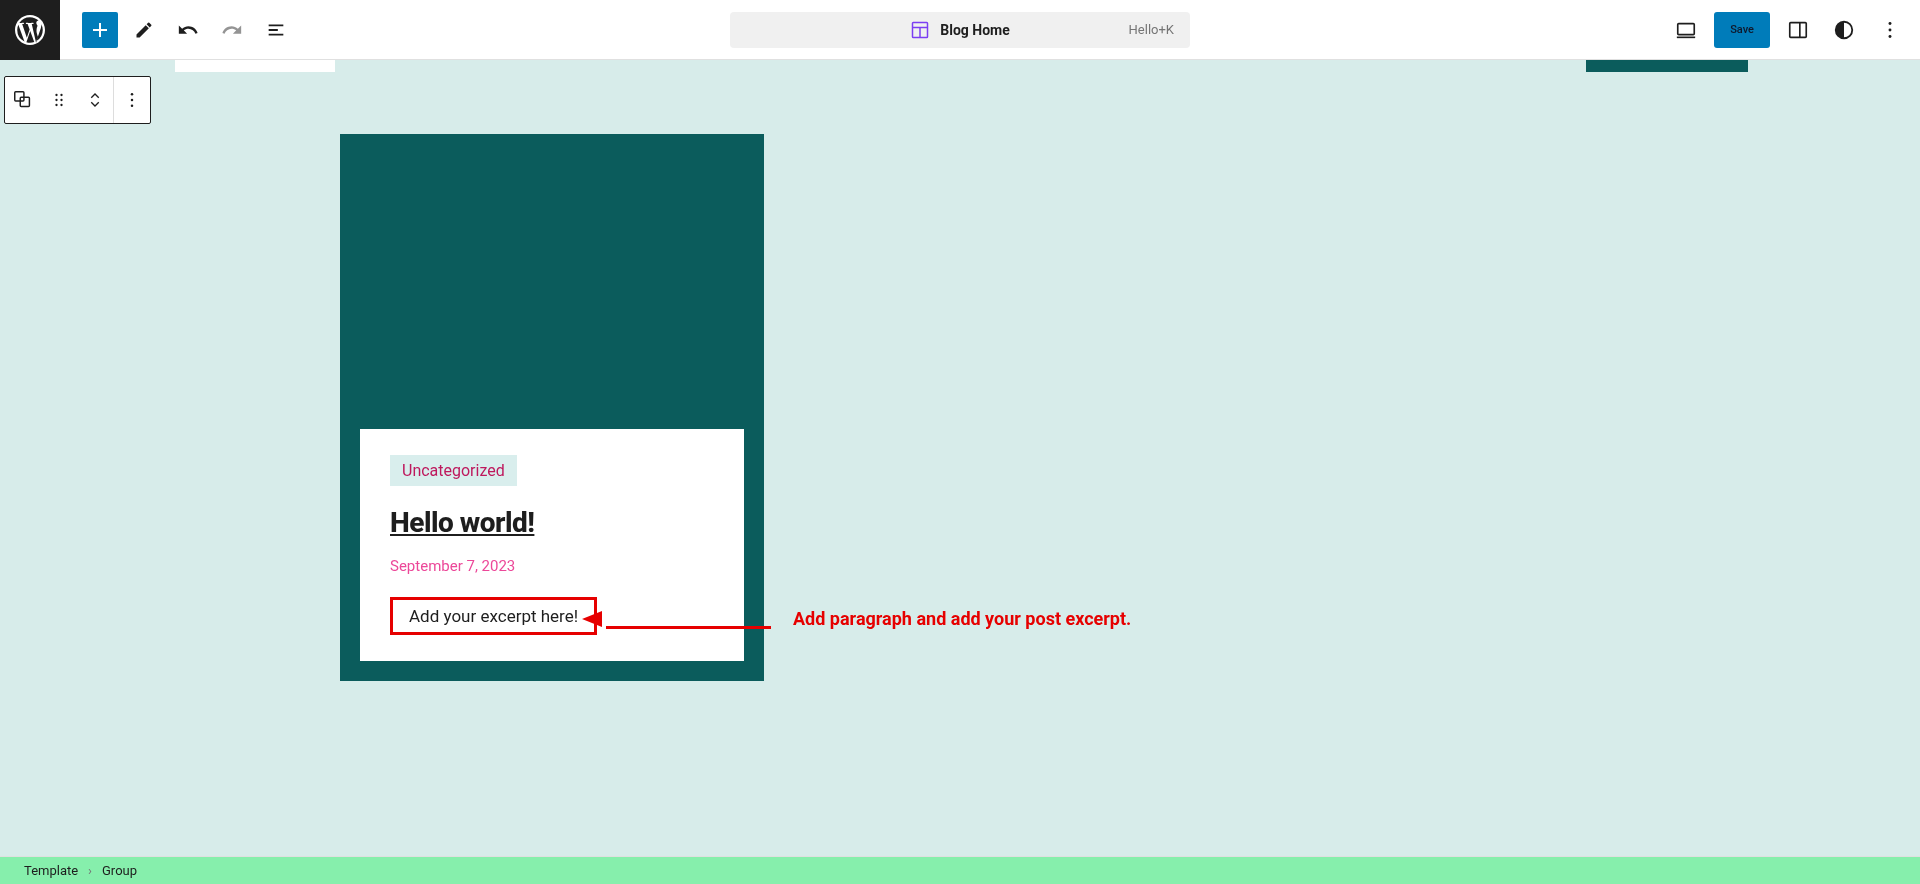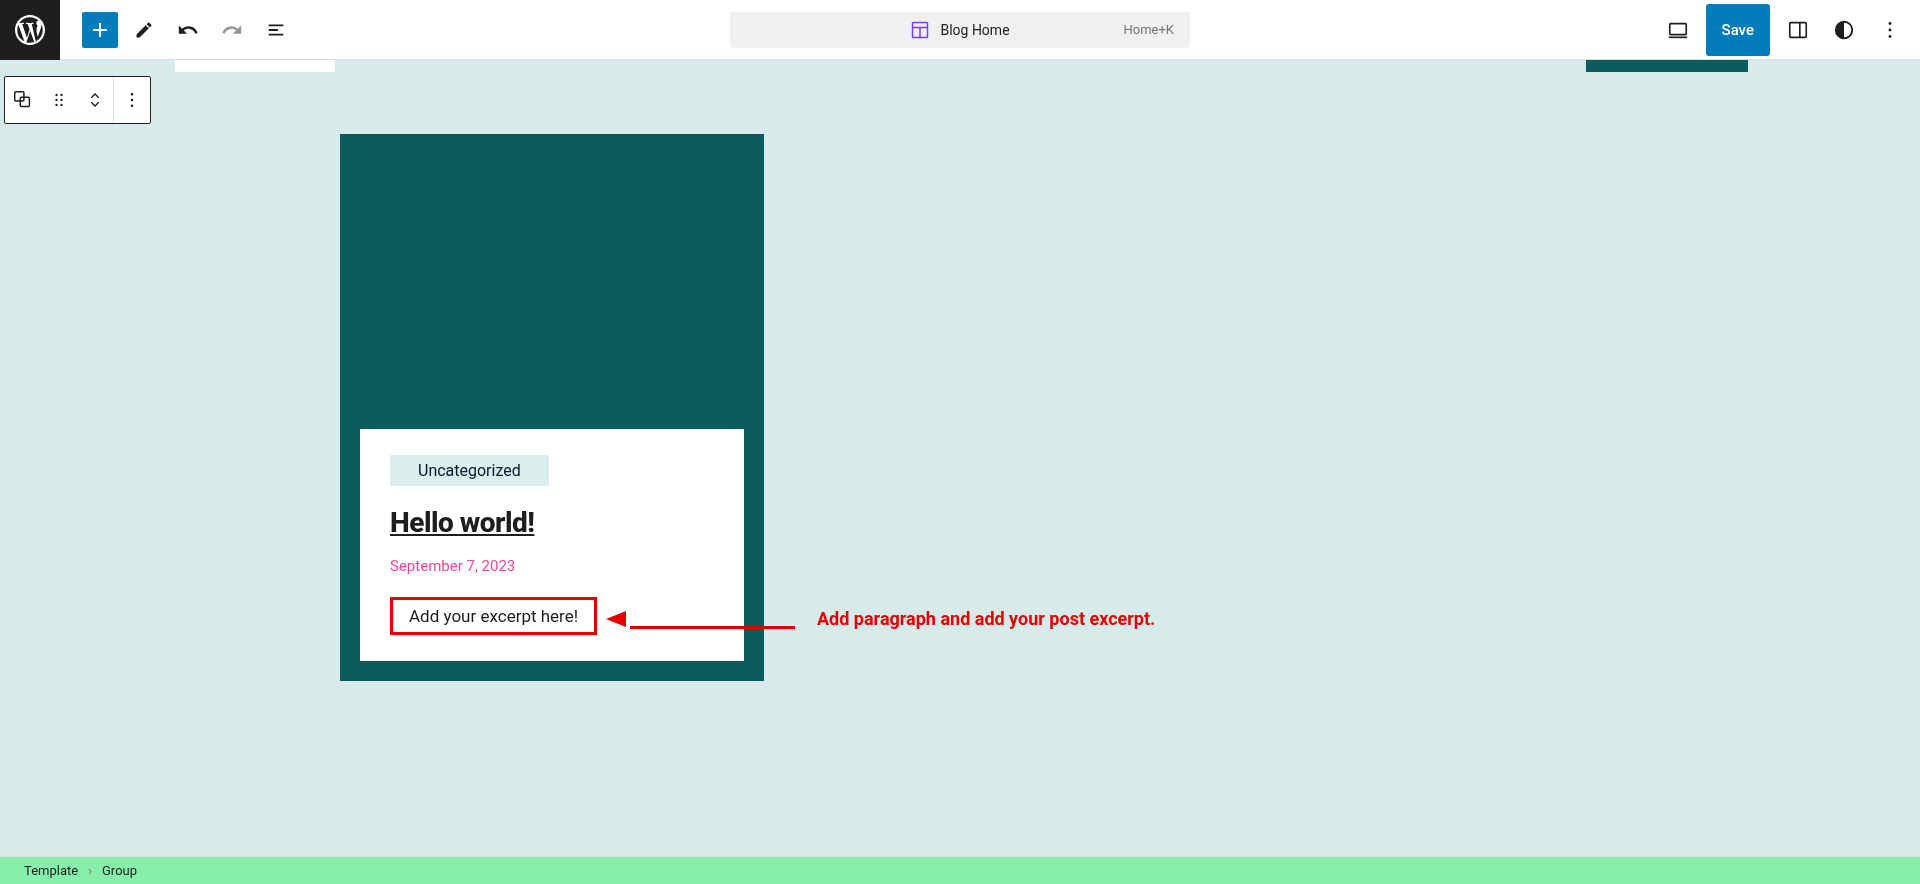--- a/index.html
+++ b/index.html
@@ -7,24 +7,24 @@
 body { display: flex; flex-direction: column; background: #fff; }
 
 
 .top-toolbar { display: flex; align-items: center; height: 60px; border-bottom: 1px solid #e0e0e0; background: #fff; position: relative; z-index: 100; }
 .wp-logo { width: 60px; height: 60px; background: #1e1e1e; display: flex; align-items: center; justify-content: center; cursor: pointer; }
 .toolbar-left { display: flex; align-items: center; gap: 8px; padding-left: 22px; }
 .add-btn { width: 36px; height: 36px; background: #007cba; display: flex; align-items: center; justify-content: center; border-radius: 2px; cursor: pointer; }
 .icon-btn { width: 36px; height: 36px; display: flex; align-items: center; justify-content: center; cursor: pointer; color: #1e1e1e; }
 .icon-btn.disabled { color: #949494; }
 .toolbar-center { position: absolute; left: 50%; transform: translateX(-50%); width: 460px; height: 36px; background: #f0f0f0; border-radius: 4px; display: flex; align-items: center; justify-content: center; gap: 10px; cursor: pointer; }
-.toolbar-center-label { font-size: 14px; color: #1e1e1e; }
+.toolbar-center-label { font-size: 14px; color: #1e1e1e; font-weight: bold; }
 .kbd-hint { position: absolute; right: 16px; font-size: 13px; color: #757575; }
 .toolbar-right { margin-left: auto; display: flex; align-items: center; gap: 10px; padding-right: 12px; }
-.save-btn { background: #007cba; color: #ffffff; border: none; padding: 0 16px; height: 52px; font-size: 15px; border-radius: 3px; cursor: pointer; font-weight: 500; }
+.save-btn { background: #007cba; color: #0f172a; border: none; padding: 0 16px; height: 36px; font-size: 11px; border-radius: 3px; cursor: pointer; font-weight: 500; }
 
 
 .canvas-wrap { flex: 1; position: relative; overflow: hidden; }
 .canvas-scroll { position: absolute; inset: 0; overflow-y: scroll; background: #d7ecea; }
 .canvas-inner { position: relative; min-height: 700px; }
 
 
 .block-toolbar { position: absolute; top: 16px; left: 4px; display: flex; background: #fff; border: 1px solid #1e1e1e; border-radius: 2px; height: 48px; z-index: 50; }
 .bt-seg { display: flex; align-items: center; }
 .bt-btn { width: 36px; height: 46px; display: flex; align-items: center; justify-content: center; cursor: pointer; }
@@ -32,28 +32,28 @@
 
 
 .top-strip { position: absolute; top: 0; right: 0; left: 0; height: 12px; }
 .top-strip .strip-right { position: absolute; right: 172px; top: 0; width: 162px; height: 12px; background: #0b5c5c; }
 .top-strip .strip-left { position: absolute; left: 175px; top: 0; width: 160px; height: 12px; background: #fff; }
 
 
 .post-card { position: absolute; left: 340px; top: 74px; width: 424px; background: #0b5c5c; padding: 0 0 20px 0; }
 .post-image { width: 100%; height: 295px; background: #0b5c5c; }
 .post-body { margin: 0 20px; background: #fff; padding: 26px 30px 26px 30px; }
-.cat-badge { display: inline-block; background: #d9eeed; color: #0f172a; padding: 6px 28px; font-size: 16px; }
+.cat-badge { display: inline-block; background: #d9eeed; color: #be185d; padding: 6px 12px; font-size: 16px; }
 .post-title { margin-top: 20px; font-size: 28px; font-weight: 800; text-decoration: underline; color: #1e1e1e; letter-spacing: -0.5px; }
 .post-date { margin-top: 18px; font-size: 15px; color: #ec4899; }
 .excerpt-box { margin-top: 22px; border: 3px solid #e60000; padding: 6px 16px; display: inline-block; }
 .excerpt-text { font-size: 17px; color: #1e1e1e; }
 
 
-.annotation { position: absolute; left: 608px; top: 548px; display: flex; align-items: center; }
+.annotation { position: absolute; left: 584px; top: 548px; display: flex; align-items: center; }
 .arrow-line { width: 165px; height: 3px; background: #e60000; position: relative; top: 9px; }
 .arrow-head { position: relative; left: -2px; }
 .annotation-text { color: #e60000; font-weight: 700; font-size: 18px; margin-left: 22px; position: relative; }
 
 
 .canvas-scroll::-webkit-scrollbar { width: 17px; }
 .canvas-scroll::-webkit-scrollbar-track { background: #f1f1f1; }
 .canvas-scroll::-webkit-scrollbar-thumb { background: #c1c1c1; }
 
 
@@ -97,21 +97,21 @@
     </div>
   </div>
 
   <div class="toolbar-center">
     <svg width="20" height="20" viewBox="0 0 24 24" fill="none" stroke="#7b3ff2" stroke-width="1.8">
         <rect x="3" y="3" width="18" height="18" rx="1"></rect>
         <line x1="3" y1="9" x2="21" y2="9"></line>
         <line x1="12" y1="9" x2="12" y2="21"></line>
       </svg>
     <span class="toolbar-center-label">Blog Home</span>
-    <span class="kbd-hint">Home+K</span>
+    <span class="kbd-hint">Hello+K</span>
   </div>
 
   <div class="toolbar-right">
     <div class="icon-btn">
       <svg width="22" height="22" viewBox="0 0 24 24" fill="none" stroke="currentColor" stroke-width="1.8">
           <rect x="3" y="5" width="18" height="12" rx="1"></rect>
           <line x1="2" y1="20" x2="22" y2="20"></line>
         </svg>
     </div>
     <button class="save-btn">Save</button>

